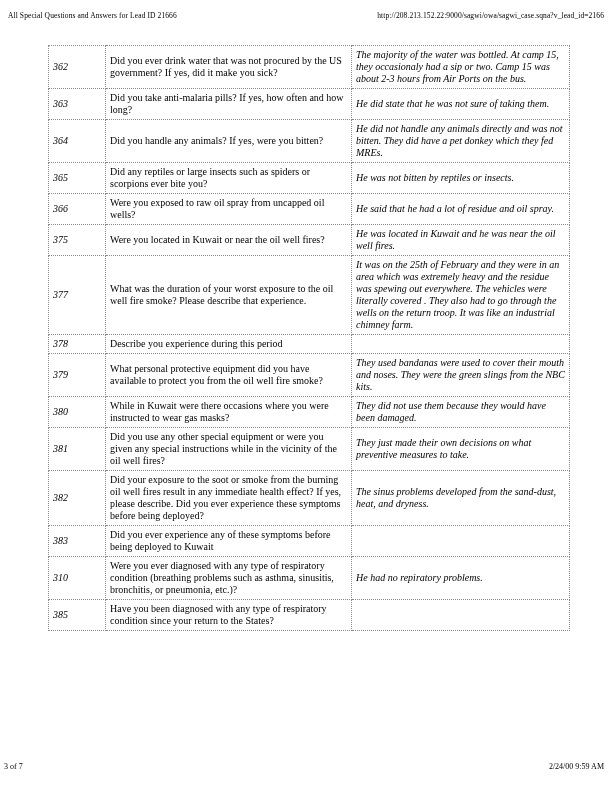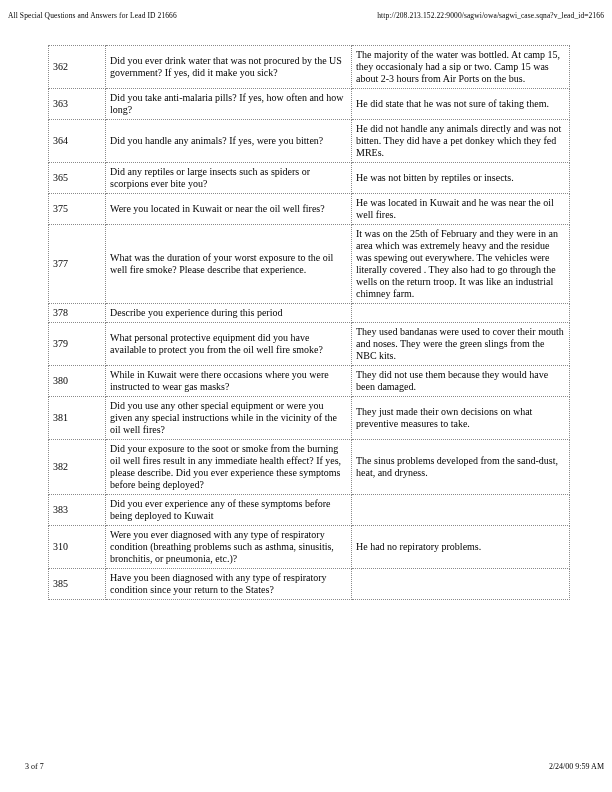--- a/index.html
+++ b/index.html
@@ -23,21 +23,21 @@
     left: 8px;
     right: 8px;
     display: flex;
     justify-content: space-between;
     font-size: 7.5px;
     letter-spacing: 0.1px;
   }
   .ftr {
     position: absolute;
     bottom: 21px;
-    left: 25px;
+    left: 4px;
     right: 8px;
     display: flex;
     justify-content: space-between;
     font-size: 8px;
   }
   table.qa {
     position: absolute;
     top: 45px;
     left: 48px;
     width: 518px;
@@ -48,26 +48,28 @@
   }
   table.qa td {
     border: 1px dotted #8a8a8a;
     vertical-align: middle;
     padding: 3px 4px;
     word-wrap: break-word;
   }
   td.num {
     width: 48px;
     padding-left: 9px;
+    font-style: italic;
   }
   td.q {
     width: 237px;
   }
   td.a {
     width: 209px;
+    font-style: italic;
   }
 </style>
 </head>
 <body>
 
 <div class="page">
 
   <div class="hdr">
     <span>All Special Questions and Answers for Lead ID 21666</span>
     <span>http://208.213.152.22:9000/sagwi/owa/sagwi_case.sqna?v_lead_id=2166</span>
@@ -87,20 +89,25 @@
         </tr>
         <tr>
           <td class="num">364</td>
           <td class="q">Did you handle any animals? If yes, were you bitten?</td>
           <td class="a">He did not handle any animals directly and was not bitten. They did have a pet donkey which they fed MREs.</td>
         </tr>
         <tr>
           <td class="num">365</td>
           <td class="q">Did any reptiles or large insects such as spiders or scorpions ever bite you?</td>
           <td class="a">He was not bitten by reptiles or insects.</td>
+        </tr>
+        <tr>
+          <td class="num">366</td>
+          <td class="q">Were you exposed to raw oil spray from uncapped oil wells?</td>
+          <td class="a">He said that he had a lot of residue and oil spray.</td>
         </tr>
         <tr>
           <td class="num">375</td>
           <td class="q">Were you located in Kuwait or near the oil well fires?</td>
           <td class="a">He was located in Kuwait and he was near the oil well fires.</td>
         </tr>
         <tr>
           <td class="num">377</td>
           <td class="q">What was the duration of your worst exposure to the oil well fire smoke? Please describe that experience.</td>
           <td class="a">It was on the 25th of February and they were in an area which was extremely heavy and the residue was spewing out everywhere. The vehicles were literally covered . They also had to go through the wells on the return troop. It was like an industrial chimney farm.</td>

